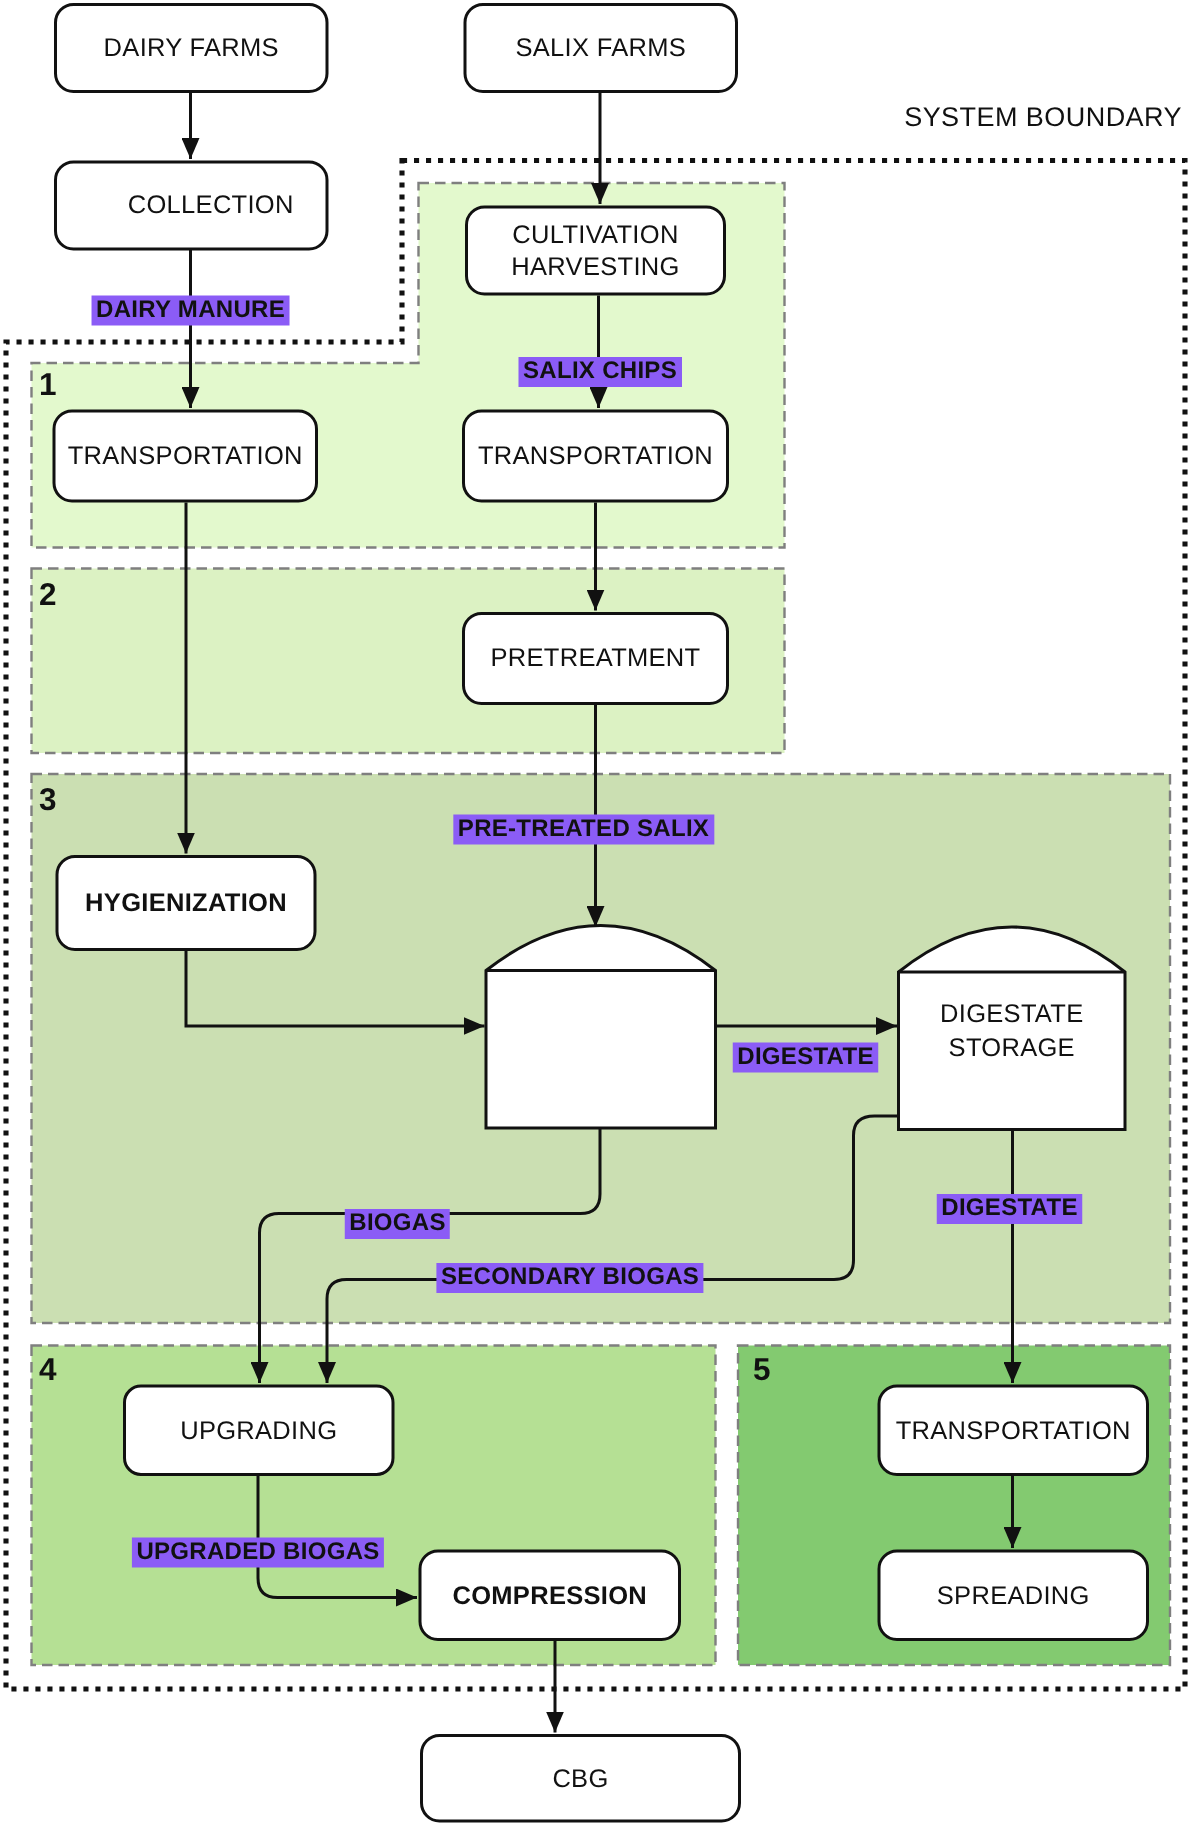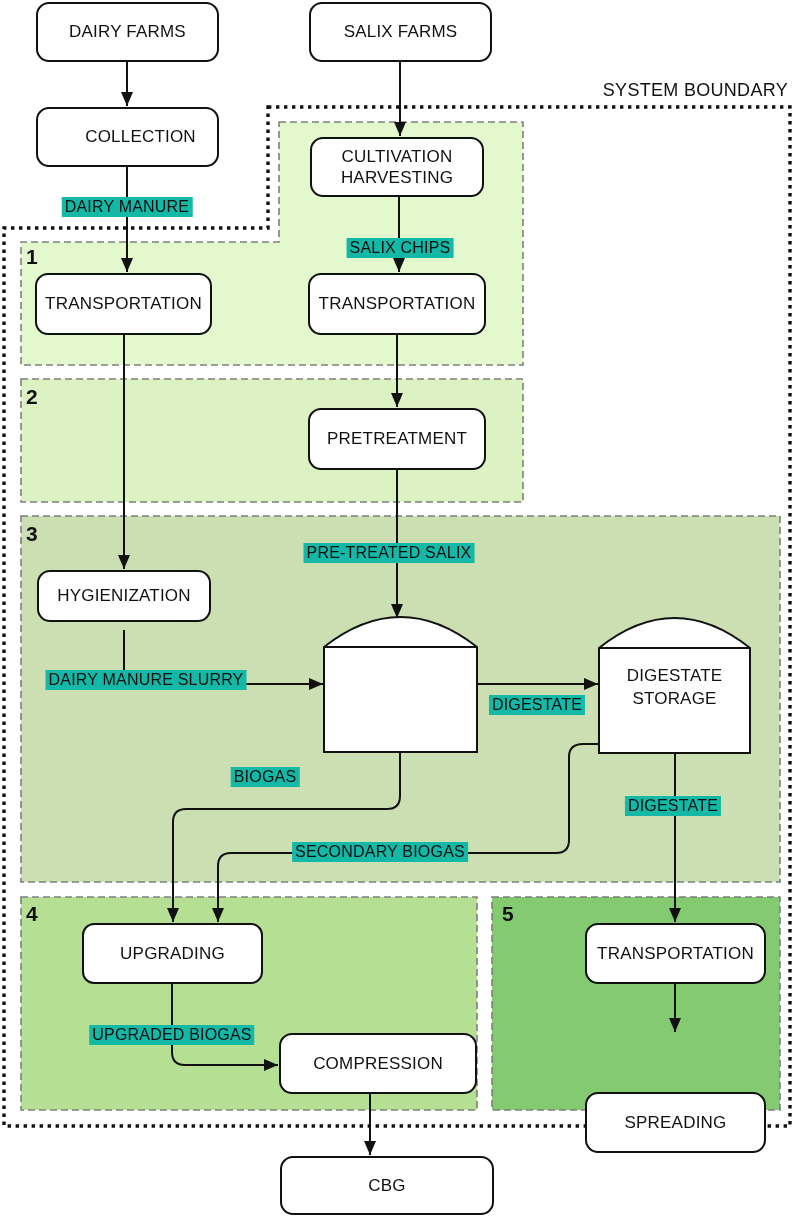--- a/index.html
+++ b/index.html
@@ -15,25 +15,25 @@
   .box{
     position:absolute;box-sizing:border-box;background:#ffffff;border:2px solid #111111;
     border-radius:13px;display:flex;flex-direction:column;align-items:center;justify-content:center;
     text-align:center;font-size:17px;line-height:1.25;letter-spacing:0.2px;
   }
   .tanktext{
     position:absolute;display:flex;flex-direction:column;align-items:center;justify-content:center;
     text-align:center;font-size:17px;line-height:1.35;letter-spacing:0.2px;
   }
   .flowlabel{
-    position:absolute;transform:translate(-50%,-50%);background:#14b8a6;
-    padding:1px 3px;font-size:16px;white-space:nowrap;letter-spacing:0.2px;
+    position:absolute;transform:translate(-50%,-50%);background:#8b5cf6;
+    padding:1px 3px;font-size:16px;white-space:nowrap;letter-spacing:0.2px;font-weight:bold;
   }
   .zonenum{position:absolute;font-size:21px;font-weight:bold;}
-  .boundary-label{position:absolute;right:9px;top:80px;font-size:18px;letter-spacing:0.3px;}
+  .boundary-label{position:absolute;right:9px;top:68px;font-size:18px;letter-spacing:0.3px;}
 </style>
 </head>
 <body>
 
 <div id="stage">
 
   <svg id="diagram-svg" viewBox="0 0 797 1218">
     <defs>
       <marker id="arrowhead" markerUnits="userSpaceOnUse" markerWidth="14" markerHeight="12" refX="14" refY="6" orient="auto">
         <path d="M0,0 L14,6 L0,12 Z" fill="#111111"></path>
@@ -81,34 +81,33 @@
   <div class="box" style="left:36px;top:2px;width:183px;height:60px;">DAIRY FARMS</div>
   <div class="box" style="left:309px;top:2px;width:183px;height:60px;">SALIX FARMS</div>
   <div class="box" style="left:36px;top:107px;width:183px;height:60px;padding-left:26px;">COLLECTION</div>
   <div class="box" style="left:310px;top:137px;width:174px;height:60px;">
     <span>CULTIVATION</span>
     <span>HARVESTING</span>
   </div>
   <div class="box" style="left:35px;top:273px;width:177px;height:62px;">TRANSPORTATION</div>
   <div class="box" style="left:308px;top:273px;width:178px;height:62px;">TRANSPORTATION</div>
   <div class="box" style="left:308px;top:408px;width:178px;height:62px;">PRETREATMENT</div>
-  <div class="box" style="left:37px;top:570px;width:174px;height:52px;">HYGIENIZATION</div>
+  <div class="box" style="left:37px;top:570px;width:174px;height:64px;font-weight:bold;">HYGIENIZATION</div>
   <div class="tanktext" style="left:599px;top:652px;width:151px;height:72px;">
     <span>DIGESTATE</span>
     <span>STORAGE</span>
   </div>
   <div class="box" style="left:82px;top:923px;width:181px;height:61px;border-radius:12px;">UPGRADING</div>
-  <div class="box" style="left:279px;top:1033px;width:198px;height:61px;">COMPRESSION</div>
+  <div class="box" style="left:279px;top:1033px;width:175px;height:61px;font-weight:bold;">COMPRESSION</div>
   <div class="box" style="left:585px;top:923px;width:181px;height:61px;">TRANSPORTATION</div>
-  <div class="box" style="left:585px;top:1092px;width:181px;height:61px;">SPREADING</div>
+  <div class="box" style="left:585px;top:1033px;width:181px;height:61px;">SPREADING</div>
   <div class="box" style="left:280px;top:1156px;width:214px;height:59px;">CBG</div>
 
   <div class="flowlabel" style="left:127px;top:207px;">DAIRY MANURE</div>
   <div class="flowlabel" style="left:400px;top:236px;margin-top:12px;">SALIX CHIPS</div>
   <div class="flowlabel" style="left:389px;top:553px;">PRE-TREATED SALIX</div>
-  <div class="flowlabel" style="left:146px;top:680px;">DAIRY MANURE SLURRY</div>
   <div class="flowlabel" style="left:537px;top:705px;">DIGESTATE</div>
-  <div class="flowlabel" style="left:265px;top:777px;">BIOGAS</div>
+  <div class="flowlabel" style="left:265px;top:816px;">BIOGAS</div>
   <div class="flowlabel" style="left:380px;top:852px;">SECONDARY BIOGAS</div>
   <div class="flowlabel" style="left:673px;top:806px;">DIGESTATE</div>
   <div class="flowlabel" style="left:172px;top:1035px;">UPGRADED BIOGAS</div>
 
 </div>
 
 </body></html>

